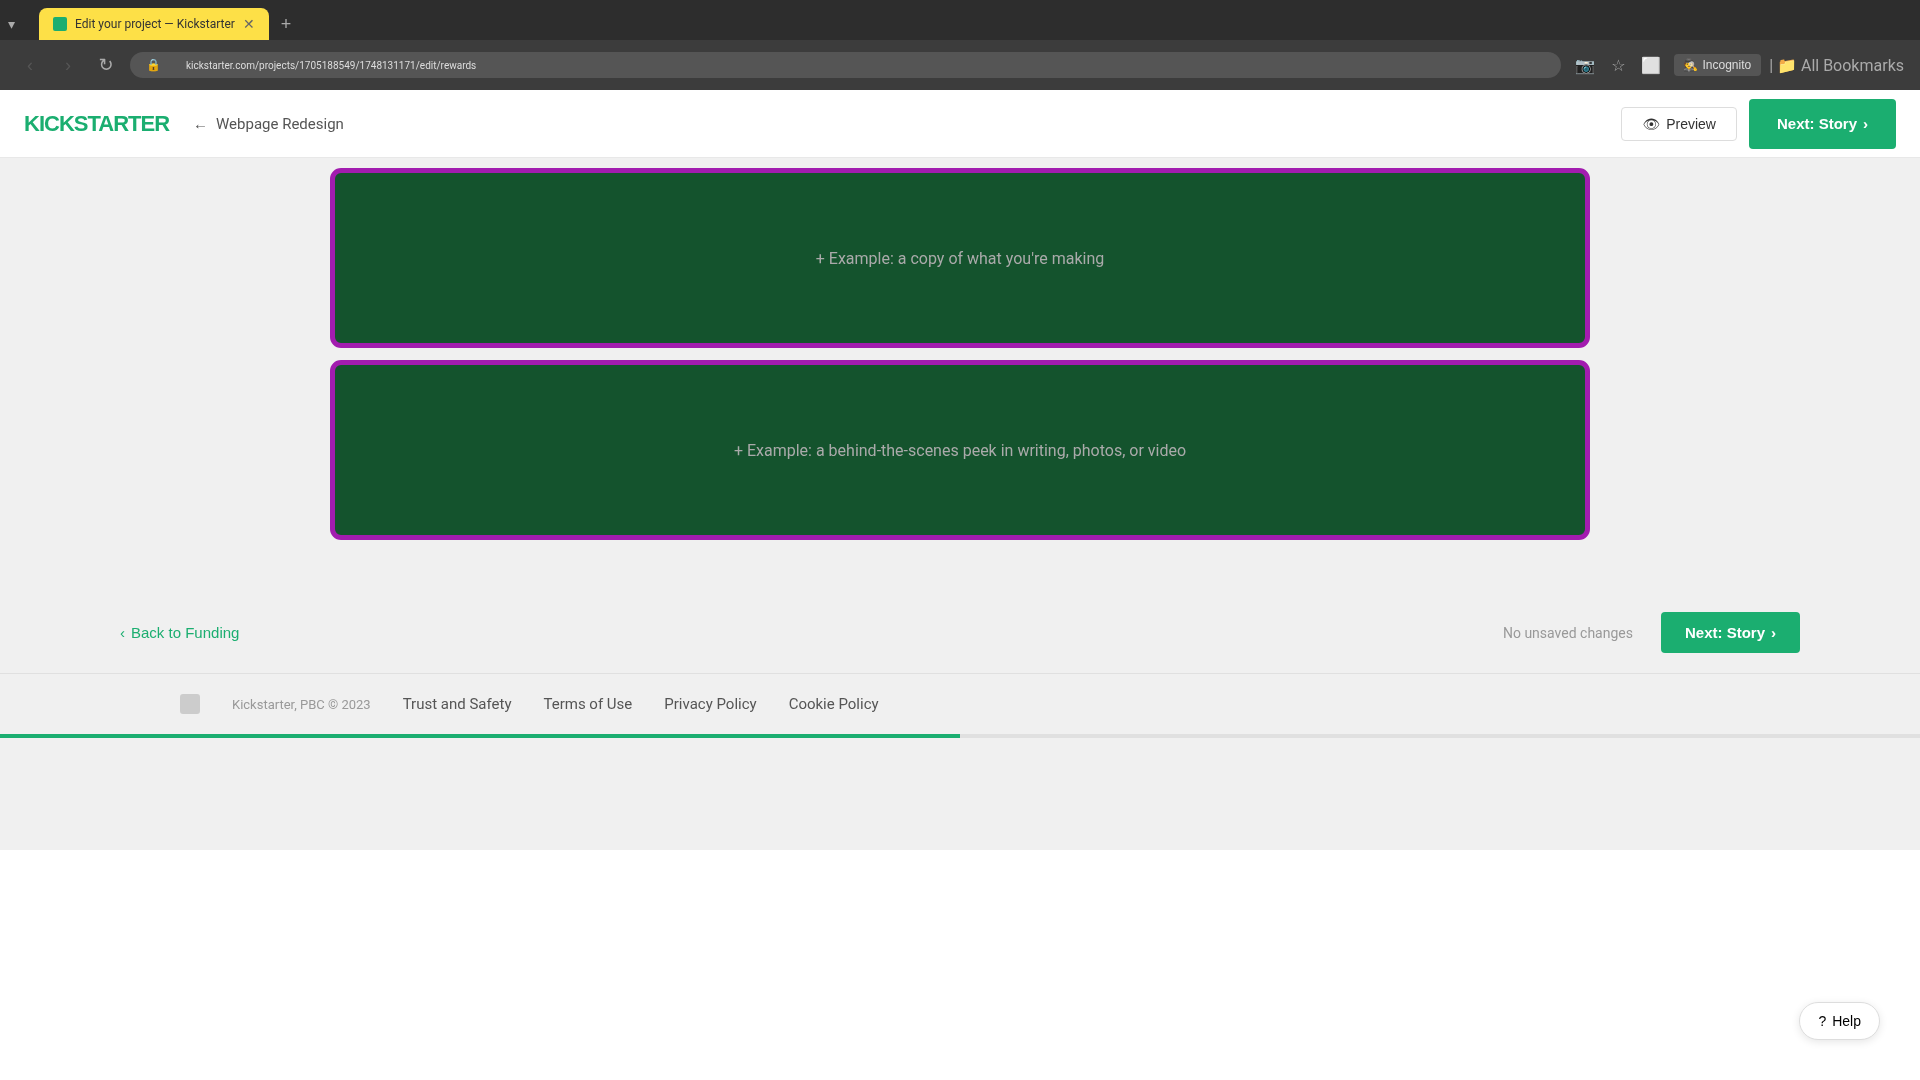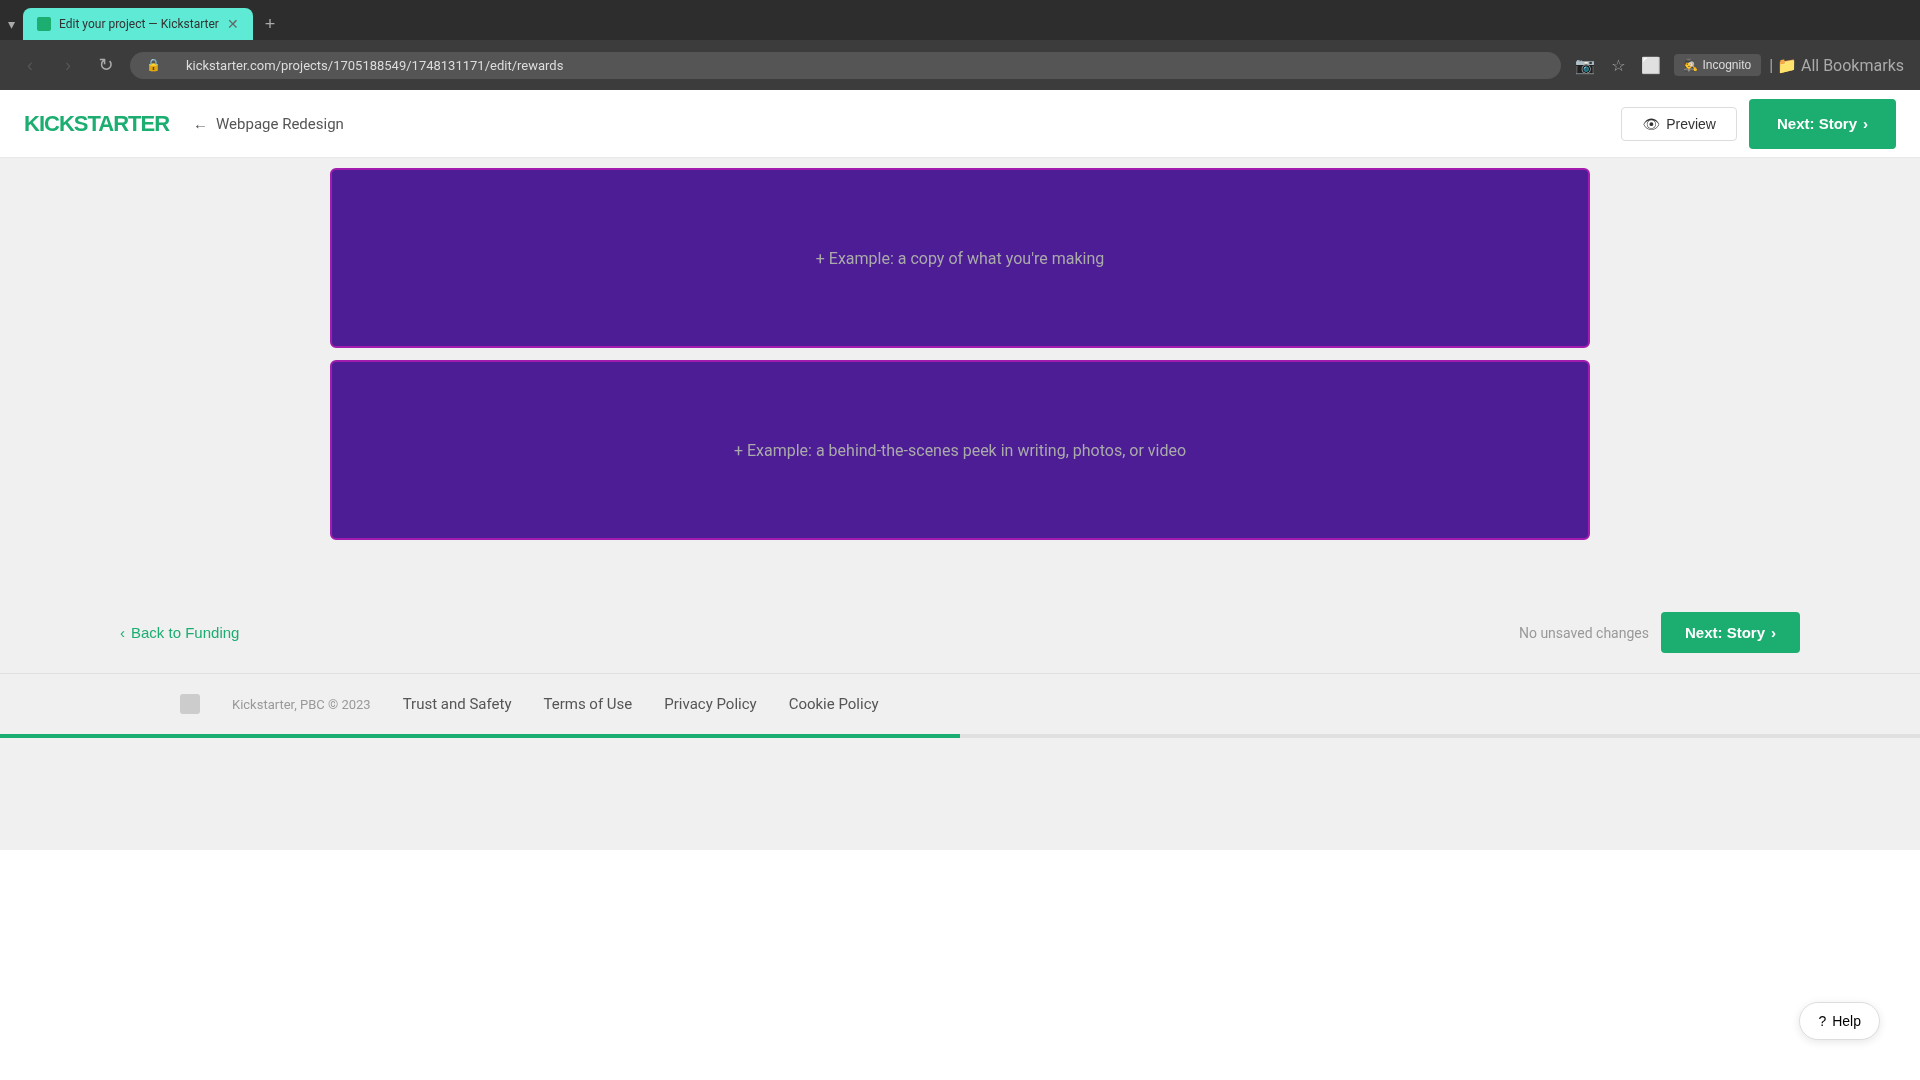--- a/index.html
+++ b/index.html
@@ -23,21 +23,22 @@
       background: #3c3c3c;
       border-radius: 8px 8px 0 0;
       padding: 6px 14px;
       display: flex;
       align-items: center;
       gap: 8px;
       min-width: 200px;
       height: 32px;
     }
     .browser-tab.active {
-      background: #5eead4;
+      background: #fde047;
+      margin-left: 16px;
     }
     .tab-favicon {
       width: 14px;
       height: 14px;
       background: #1bae70;
       border-radius: 2px;
     }
     .tab-title {
       font-size: 12px;
       color: #333;
@@ -89,21 +90,21 @@
       flex: 1;
       background: #555;
       border-radius: 20px;
       padding: 6px 16px;
       display: flex;
       align-items: center;
       gap: 8px;
     }
     .address-text {
       color: #ddd;
-      font-size: 13px;
+      font-size: 10px;
       padding-left: 17px;
     }
     .lock-icon { color: #aaa; font-size: 12px; }
     .toolbar-right {
       display: flex;
       align-items: center;
       gap: 8px;
     }
     .toolbar-icon-btn {
       background: none;
@@ -195,24 +196,24 @@
 
     
     .main-content {
       flex: 1;
       overflow-y: auto;
       padding: 0 0 20px 0;
       background: #f0f0f0;
     }
 
     .reward-card {
-      background: #4c1d95;
-      border: 2px solid #a21caf;
+      background: #14532d;
+      border: 5px solid #a21caf;
       margin: 0 330px 12px 330px;
-      border-radius: 6px;
+      border-radius: 11px;
       padding: 60px 40px;
       min-height: 180px;
       display: flex;
       align-items: center;
       justify-content: center;
     }
 
     .reward-card-text {
       color: #aaa;
       font-size: 16px;
@@ -232,21 +233,21 @@
       color: #1bae70;
       font-size: 15px;
       cursor: pointer;
       display: flex;
       align-items: center;
       gap: 6px;
     }
     .bottom-right {
       display: flex;
       align-items: center;
-      gap: 12px;
+      gap: 28px;
     }
     .no-changes-text {
       color: #999;
       font-size: 14px;
     }
     .next-story-bottom {
       background: #1bae70;
       color: #fff;
       border: none;
       border-radius: 4px;

